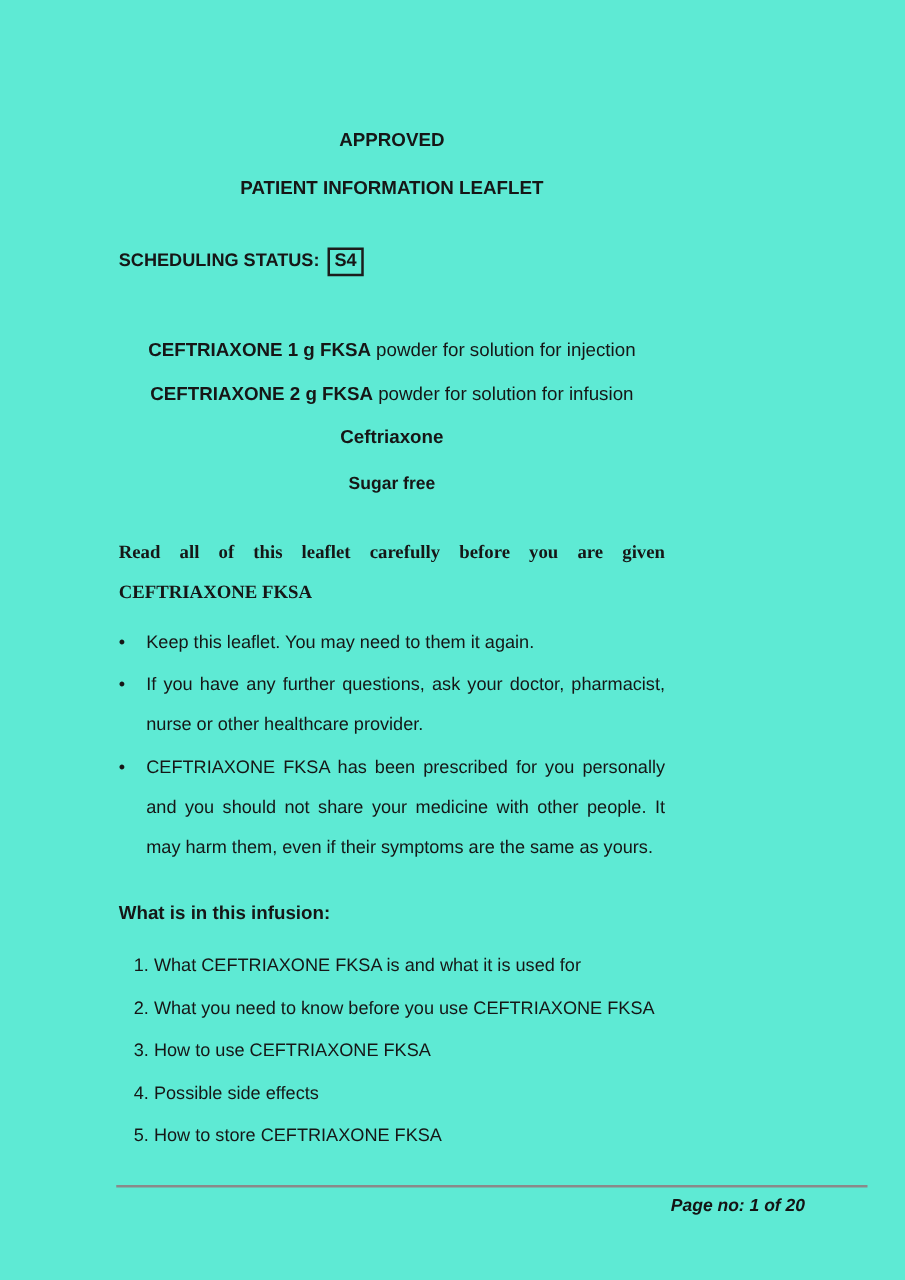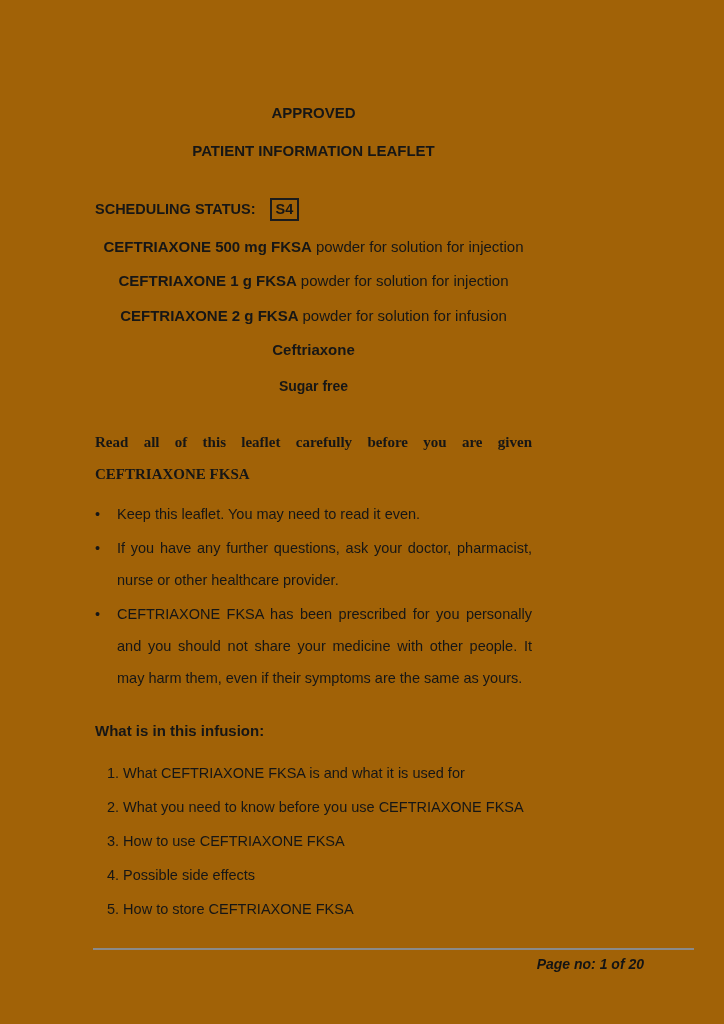--- a/index.html
+++ b/index.html
@@ -4,21 +4,21 @@
 <style>
   html, body {
     margin: 0;
     padding: 0;
     background: #ffffff;
   }
   .page {
     position: relative;
     width: 724px;
     height: 1024px;
-    background: #a16207;
+    background: #5eead4;
     overflow: hidden;
     font-family: "Liberation Sans", "DejaVu Sans", sans-serif;
     color: #161616;
   }
   .sec {
     position: absolute;
     left: 95px;
     width: 437px;
     font-size: 14.5px;
     line-height: 32px;
@@ -33,21 +33,21 @@
   .center { text-align: center; }
   p { margin: 0; }
 
   #approved  { top: 103px; }
   #pil       { top: 141px; }
   #sched     { top: 197px; line-height: 24px; }
   .s4box {
     display: inline-block;
     border: 2px solid #1c1c1c;
     padding: 0px 4px 1px 4px;
-    margin-left: 14px;
+    margin-left: 6px;
     font-weight: bold;
     line-height: 18px;
   }
   #prod1 { top: 237px; }
   #prod2 { top: 271px; }
   #prod3 { top: 306px; }
   .product { font-size: 15px; line-height: 20px; }
   .product strong { margin-right: 4px; }
   #generic { top: 340px; }
   #sugar   { top: 376px; font-size: 14px; }
@@ -116,42 +116,39 @@
 <div class="page">
 
   <p id="approved" class="sec h center">APPROVED</p>
 
   <p id="pil" class="sec h center">PATIENT INFORMATION LEAFLET</p>
 
   <p id="sched" class="sec">
     <strong>SCHEDULING STATUS:</strong><span class="s4box">S4</span>
   </p>
 
-  <p id="prod1" class="sec center product">
-    <strong>CEFTRIAXONE 500 mg FKSA</strong><span>powder for solution for injection</span>
-  </p>
 
   <p id="prod2" class="sec center product">
     <strong>CEFTRIAXONE 1 g FKSA</strong><span>powder for solution for injection</span>
   </p>
 
   <p id="prod3" class="sec center product">
     <strong>CEFTRIAXONE 2 g FKSA</strong><span>powder for solution for infusion</span>
   </p>
 
   <p id="sugar" class="sec h center">Sugar free</p>
 
   <p id="generic" class="sec h center">Ceftriaxone</p>
 
   <p id="readall" class="sec">Read all of this leaflet carefully before you are given CEFTRIAXONE FKSA</p>
 
   <ul id="bullets" class="sec">
     <li>
       <span class="marker">•</span>
-      <span class="btext">Keep this leaflet. You may need to read it even.</span>
+      <span class="btext">Keep this leaflet. You may need to them it again.</span>
     </li>
     <li>
       <span class="marker">•</span>
       <span class="btext">If you have any further questions, ask your doctor, pharmacist, nurse or other healthcare provider.</span>
     </li>
     <li>
       <span class="marker">•</span>
       <span class="btext">CEFTRIAXONE FKSA has been prescribed for you personally and you should not share your medicine with other people. It may harm them, even if their symptoms are the same as yours.</span>
     </li>
   </ul>

